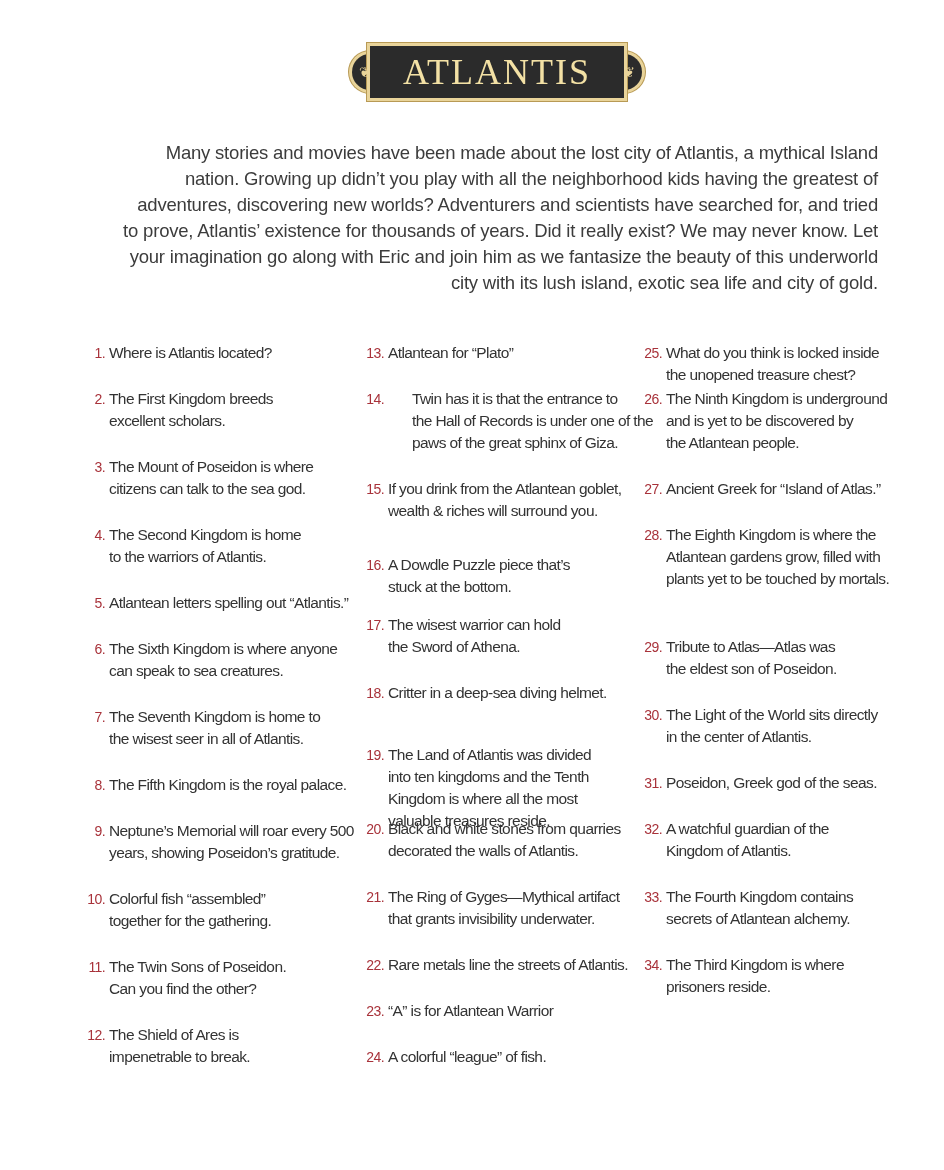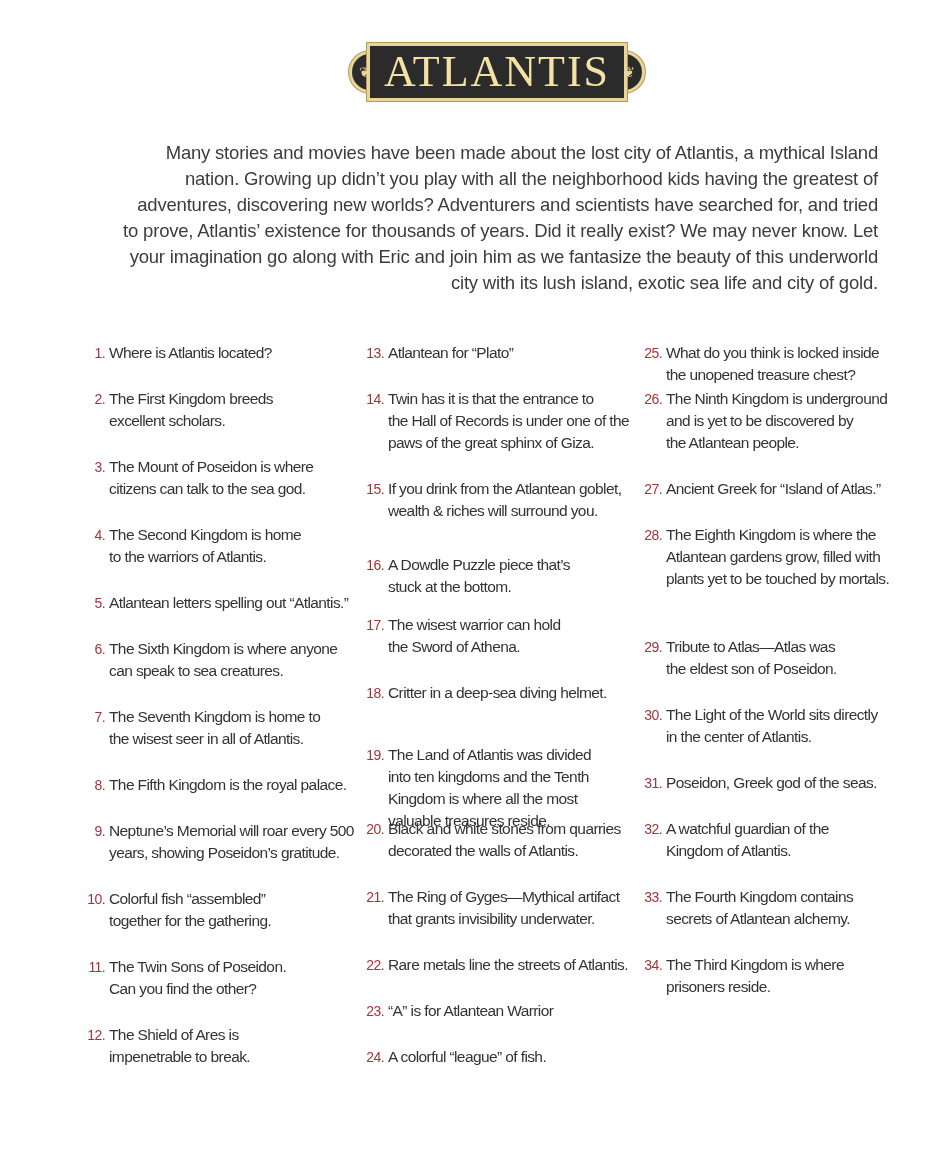--- a/index.html
+++ b/index.html
@@ -16,21 +16,21 @@
       background: #2b2b2b; border: 3px solid #e9d49a; box-sizing: border-box;
       box-shadow: 0 0 0 1px #b89a55;
     }
     .logo-cap.left { left: 0; border-radius: 21px 0 0 21px; border-right: none; }
     .logo-cap.right { right: 0; border-radius: 0 21px 21px 0; border-left: none; }
     .ornament { position: absolute; top: 22px; color: #e9d49a; font-size: 14px; line-height: 14px; }
     .ornament.left { left: 10px; }
     .ornament.right { right: 10px; }
     .logo-text {
       position: absolute; left: 0; right: 0; top: 5px; text-align: center;
-      font-family: "Liberation Serif", serif; font-size: 44px; line-height: 48px;
+      font-family: "Liberation Serif", serif; font-size: 36px; line-height: 48px;
       letter-spacing: 2px; color: #f3e1a5;
     }
 
     .intro {
       position: absolute; left: 118px; top: 140px; width: 760px;
       text-align: right; font-size: 18.5px; line-height: 26px; color: #3c3c3c;
       letter-spacing: -0.2px;
     }
 
     .col { position: absolute; top: 342px; width: 280px; }
@@ -114,21 +114,21 @@
       <span class="clue-num">12.</span>
       <span class="clue-text">The Shield of Ares is
 impenetrable to break.</span>
     </div>
   </div>
 <div class="col c2">
     <div class="clue" style="position: absolute; left: 0px; top: 0px; width: 290px;">
       <span class="clue-num">13.</span>
       <span class="clue-text">Atlantean for “Plato”</span>
     </div>
-    <div class="clue" style="position: absolute; left: 0px; top: 46px; width: 290px;">
+    <div class="clue" style="position: absolute; left: 0px; top: 46px; width: 290px; gap: 24px;">
       <span class="clue-num">14.</span>
       <span class="clue-text">Twin has it is that the entrance to
 the Hall of Records is under one of the
 paws of the great sphinx of Giza.</span>
     </div>
     <div class="clue" style="position: absolute; left: 0px; top: 136px; width: 290px;">
       <span class="clue-num">15.</span>
       <span class="clue-text">If you drink from the Atlantean goblet,
 wealth &amp; riches will surround you.</span>
     </div>

